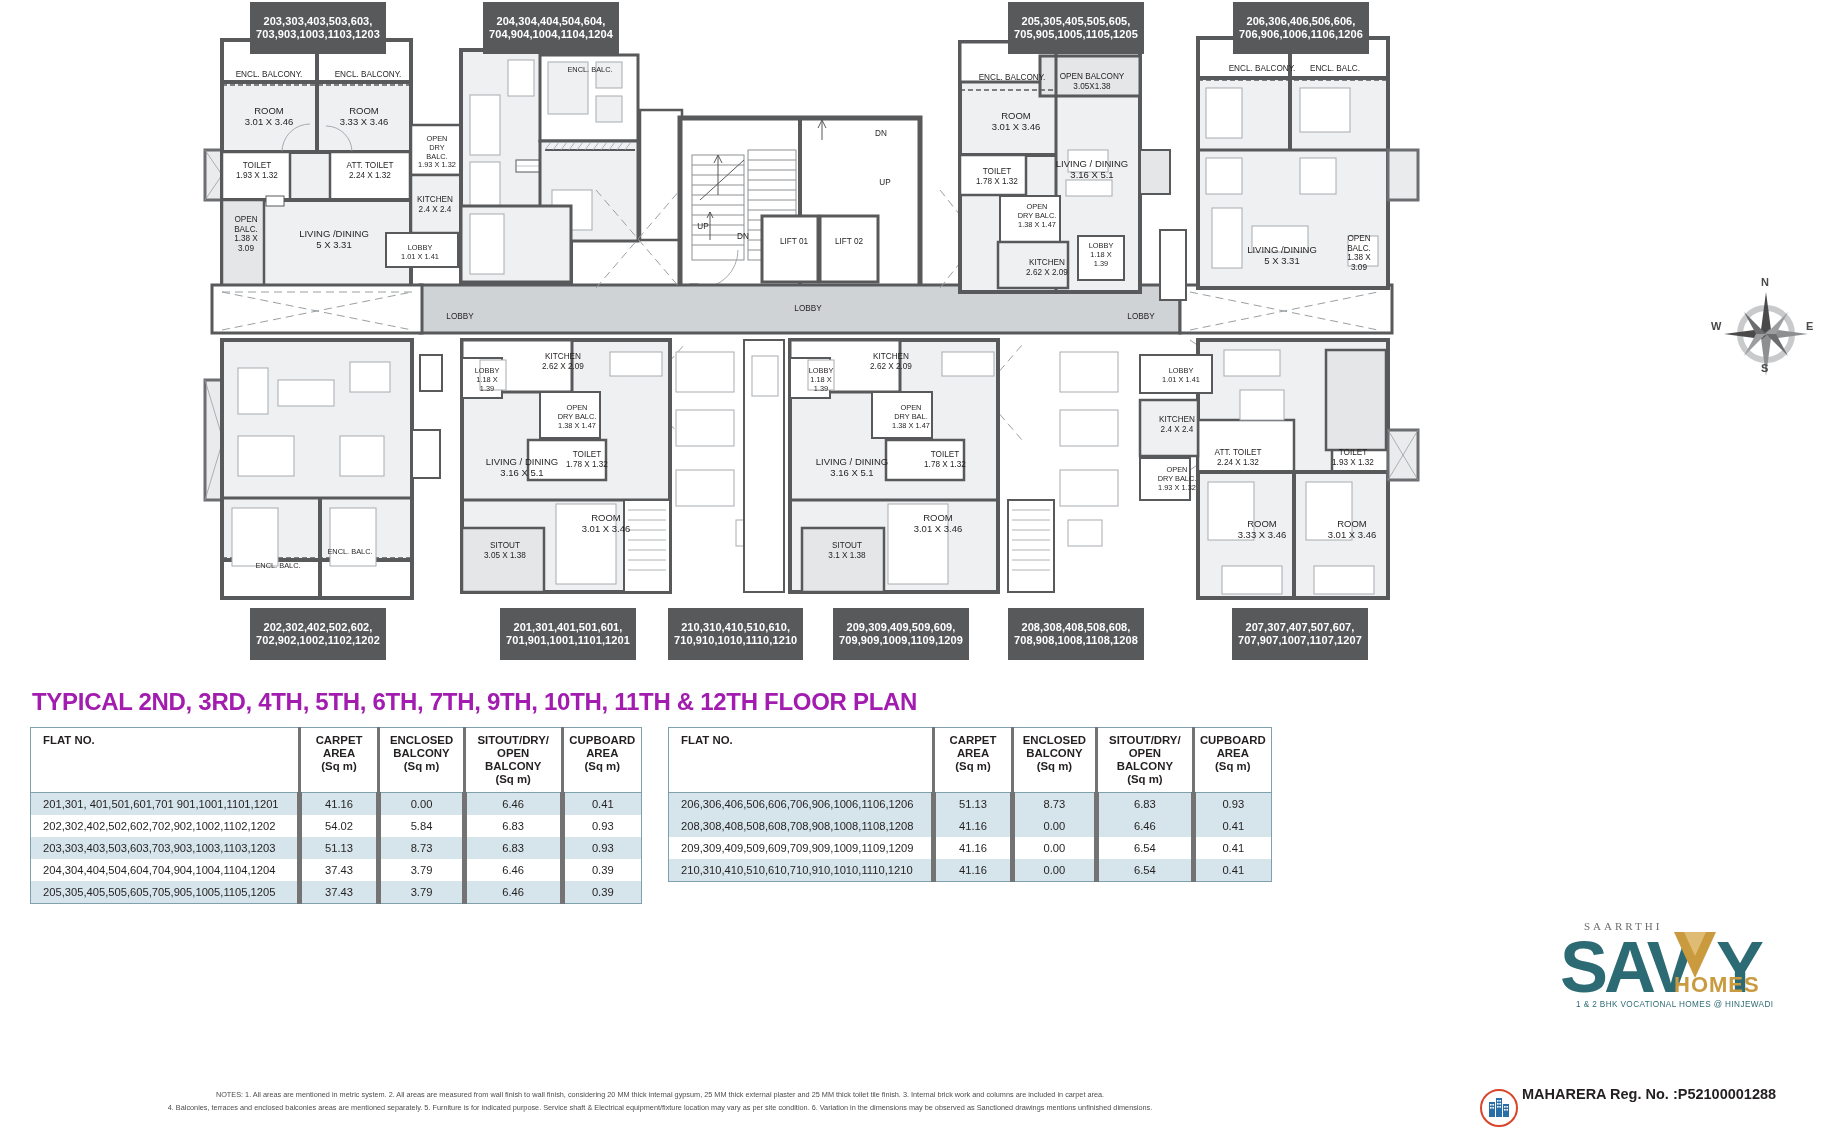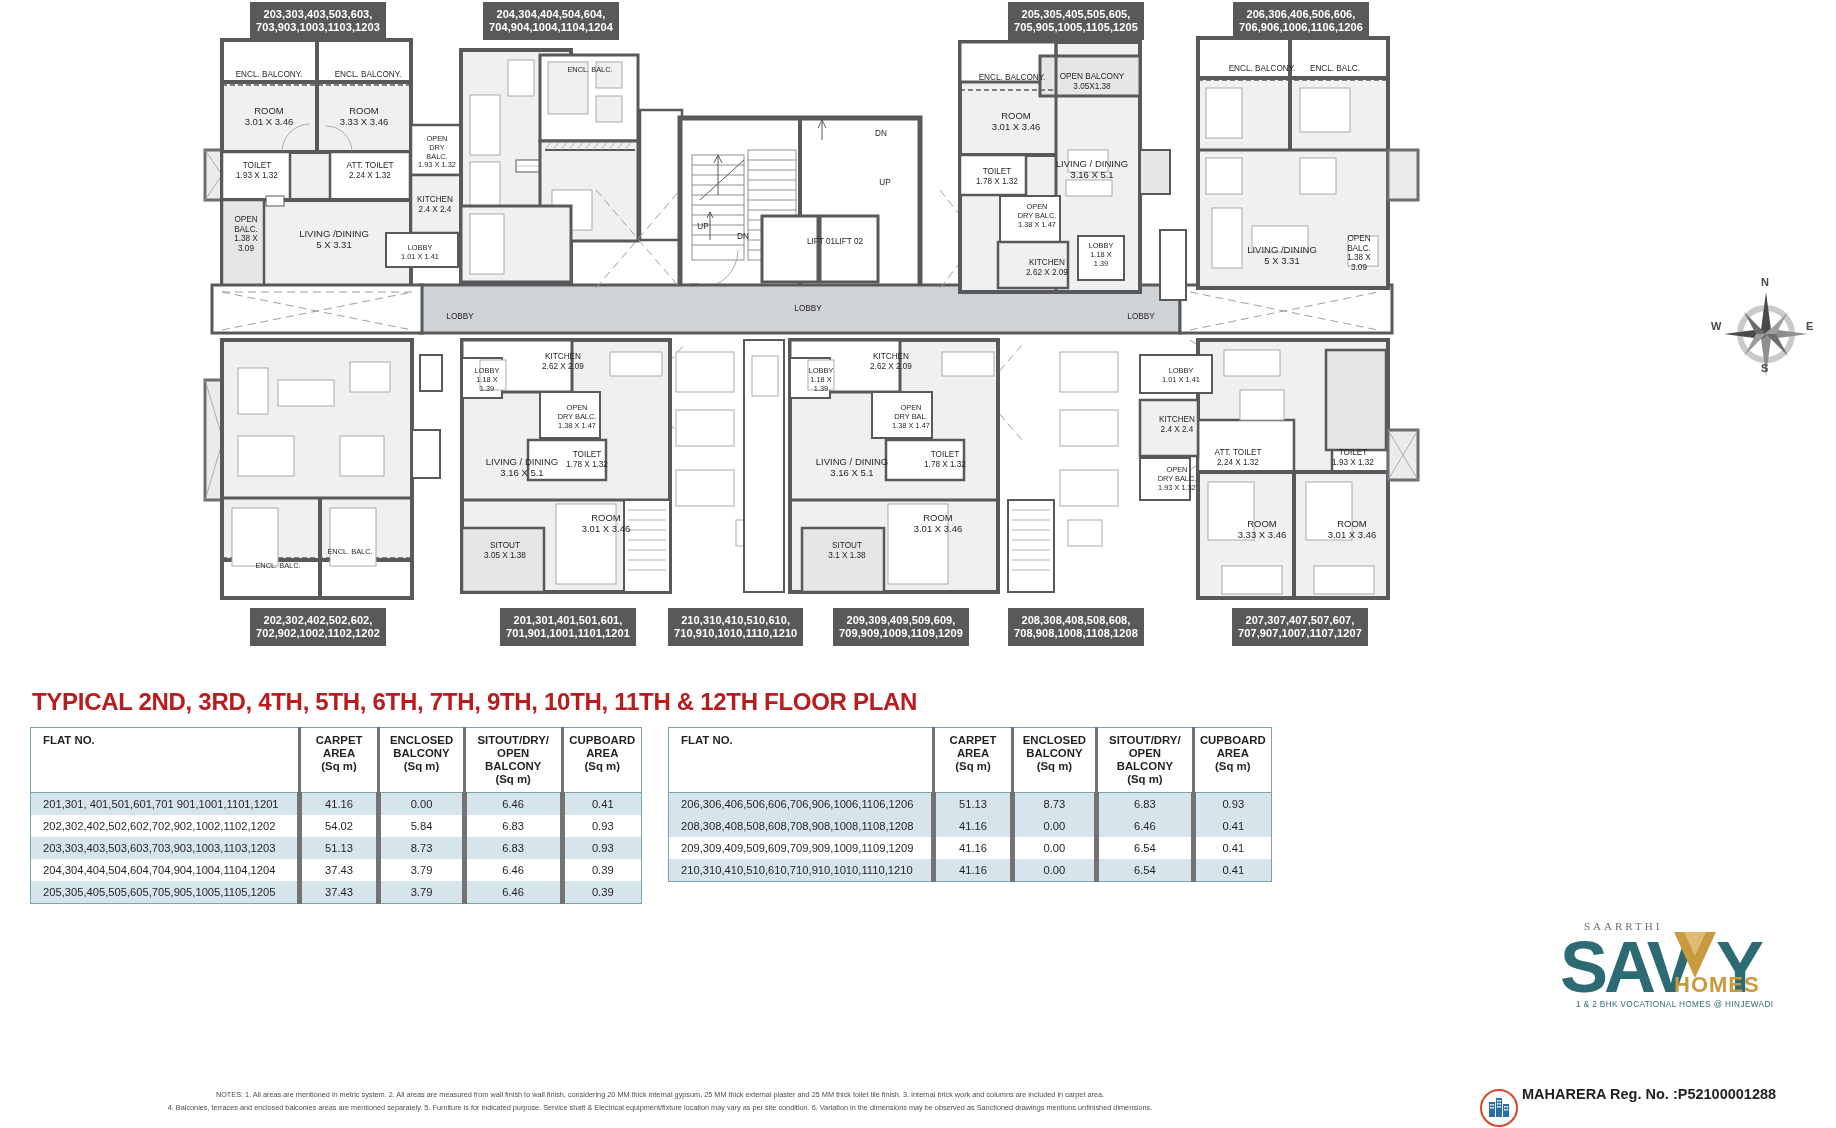--- a/index.html
+++ b/index.html
@@ -4,31 +4,31 @@
 <style>
   html,body{margin:0;padding:0;background:#ffffff;}
   body{width:1836px;height:1128px;position:relative;overflow:hidden;
        font-family:"Liberation Sans",sans-serif;color:#231f20;}
 
   
   #plan{position:absolute;left:0;top:0;width:1836px;height:660px;}
   #plan svg{position:absolute;left:0;top:0;}
 
   .flatTag{position:absolute;background:#58595b;color:#fff;font-size:11px;
-           font-weight:bold;line-height:13px;text-align:center;padding:6px 6px;
+           font-weight:bold;line-height:13px;text-align:center;padding:13px 6px;
            letter-spacing:.1px;white-space:nowrap;}
 
   .rlab{position:absolute;text-align:center;line-height:11px;
         font-size:9.5px;color:#231f20;white-space:nowrap;}
   .rlab.sm{font-size:8.2px;line-height:9.6px;}
   .rlab.xs{font-size:7.4px;line-height:8.8px;}
 
   
   #title{position:absolute;left:32px;top:688px;font-size:24px;font-weight:bold;
-         letter-spacing:-0.3px;color:#b91c1c;}
+         letter-spacing:-0.3px;color:#a21caf;}
 
   
   .tblWrap{position:absolute;top:727px;}
   #tblLeft{left:30px;width:612px;}
   #tblRight{left:668px;width:604px;}
   table.area{border-collapse:collapse;width:100%;
              border:1px solid #7fa0ad;font-size:11.2px;}
   table.area th{border-right:3px solid #737373;border-bottom:1px solid #7fa0ad;
                 font-weight:bold;padding:6px 2px;vertical-align:top;
                 line-height:13px;font-size:11.4px;background:#fff;}
@@ -309,21 +309,21 @@
       <div class="rlab sm" style="left: 404px; top: 195px; width: 62px;"><span>KITCHEN</span><br><span>2.4 X 2.4</span></div>
       <div class="rlab xs" style="left: 390px; top: 244px; width: 60px;"><span>LOBBY</span><br><span>1.01 X 1.41</span></div>
       <div class="rlab xs" style="left: 552px; top: 66px; width: 76px;"><span>ENCL. BALC.</span></div>
       <div class="rlab sm" style="left: 437px; top: 312px; width: 46px;"><span>LOBBY</span></div>
       <div class="rlab sm" style="left: 785px; top: 304px; width: 46px;"><span>LOBBY</span></div>
       <div class="rlab sm" style="left: 1118px; top: 312px; width: 46px;"><span>LOBBY</span></div>
       <div class="rlab sm" style="left: 868px; top: 129px; width: 26px;"><span>DN</span></div>
       <div class="rlab sm" style="left: 872px; top: 178px; width: 26px;"><span>UP</span></div>
       <div class="rlab sm" style="left: 690px; top: 222px; width: 26px;"><span>UP</span></div>
       <div class="rlab sm" style="left: 730px; top: 232px; width: 26px;"><span>DN</span></div>
-      <div class="rlab sm" style="left: 789px; top: 237px; width: 46px; text-align: right;"><span>LIFT 01</span></div>
+      <div class="rlab sm" style="left: 771px; top: 237px; width: 46px;"><span>LIFT 01</span></div>
       <div class="rlab sm" style="left: 826px; top: 237px; width: 46px;"><span>LIFT 02</span></div>
       <div class="rlab sm" style="left: 962px; top: 73px; width: 100px;"><span>ENCL. BALCONY.</span></div>
       <div class="rlab sm" style="left: 1046px; top: 72px; width: 92px;"><span>OPEN BALCONY</span><br><span>3.05X1.38</span></div>
       <div class="rlab " style="left: 972px; top: 110px; width: 88px;"><span>ROOM</span><br><span>3.01 X 3.46</span></div>
       <div class="rlab sm" style="left: 962px; top: 167px; width: 70px;"><span>TOILET</span><br><span>1.78 X 1.32</span></div>
       <div class="rlab " style="left: 1040px; top: 158px; width: 104px;"><span>LIVING / DINING</span><br><span>3.16 X 5.1</span></div>
       <div class="rlab xs" style="left: 1008px; top: 203px; width: 58px;"><span>OPEN</span><br><span>DRY BALC.</span><br><span>1.38 X 1.47</span></div>
       <div class="rlab sm" style="left: 1008px; top: 258px; width: 78px;"><span>KITCHEN</span><br><span>2.62 X 2.09</span></div>
       <div class="rlab xs" style="left: 1080px; top: 242px; width: 42px;"><span>LOBBY</span><br><span>1.18 X</span><br><span>1.39</span></div>
       <div class="rlab sm" style="left: 1212px; top: 64px; width: 100px;"><span>ENCL. BALCONY.</span></div>

